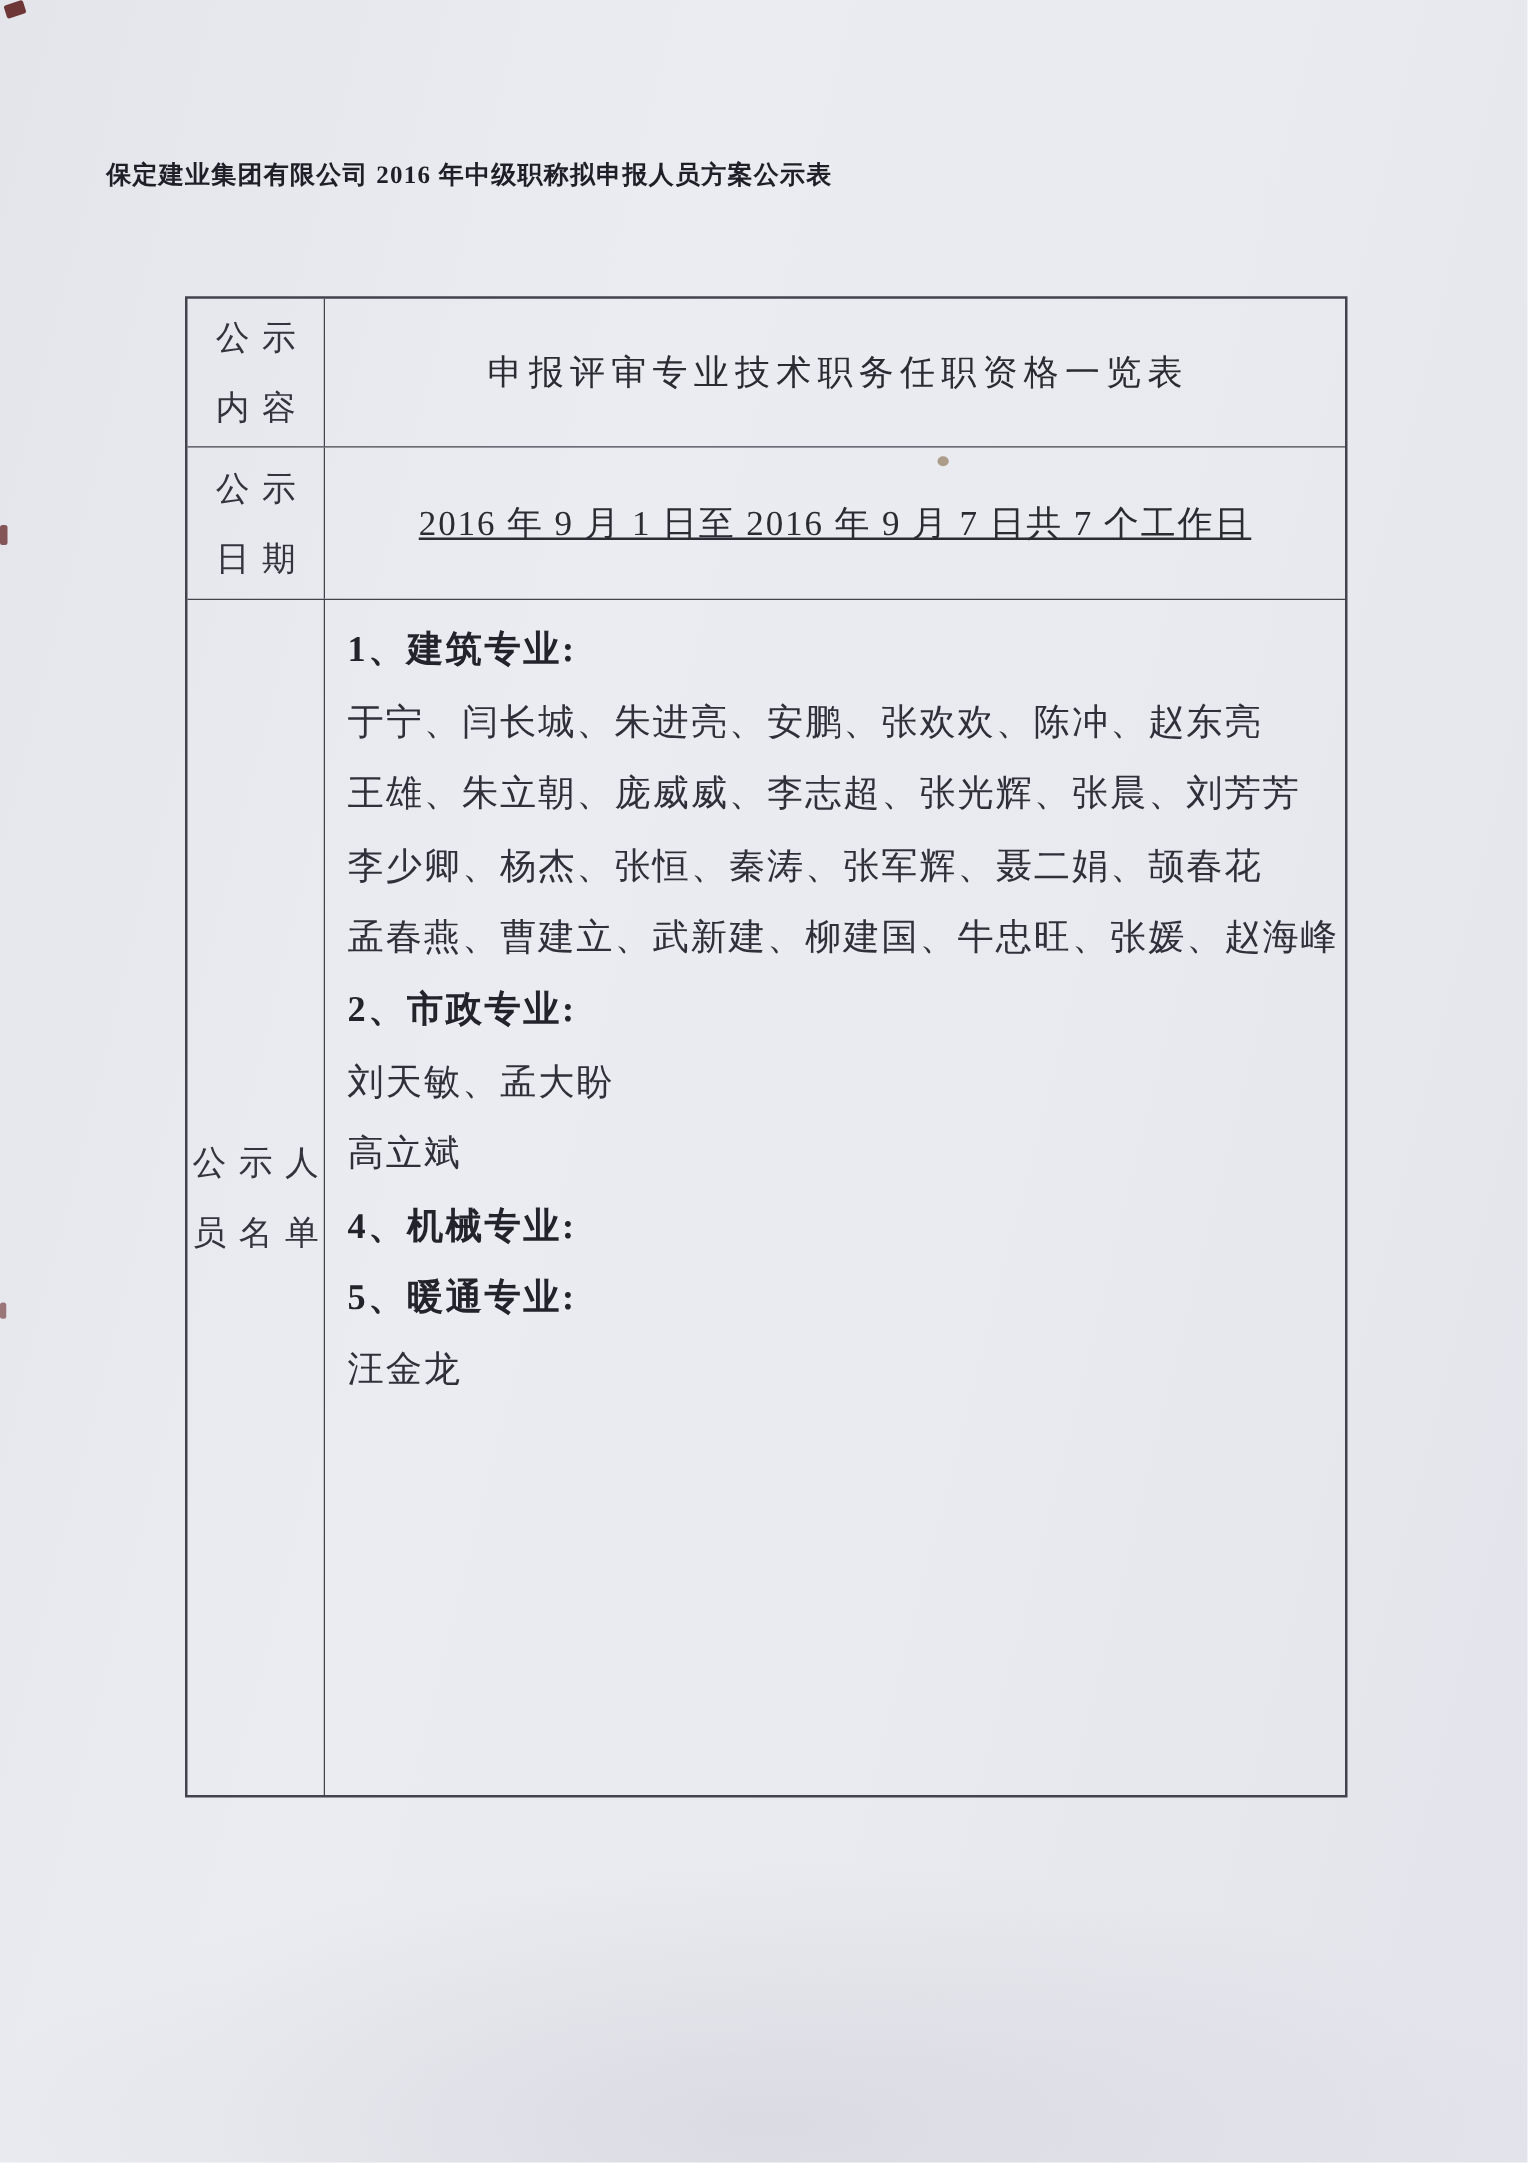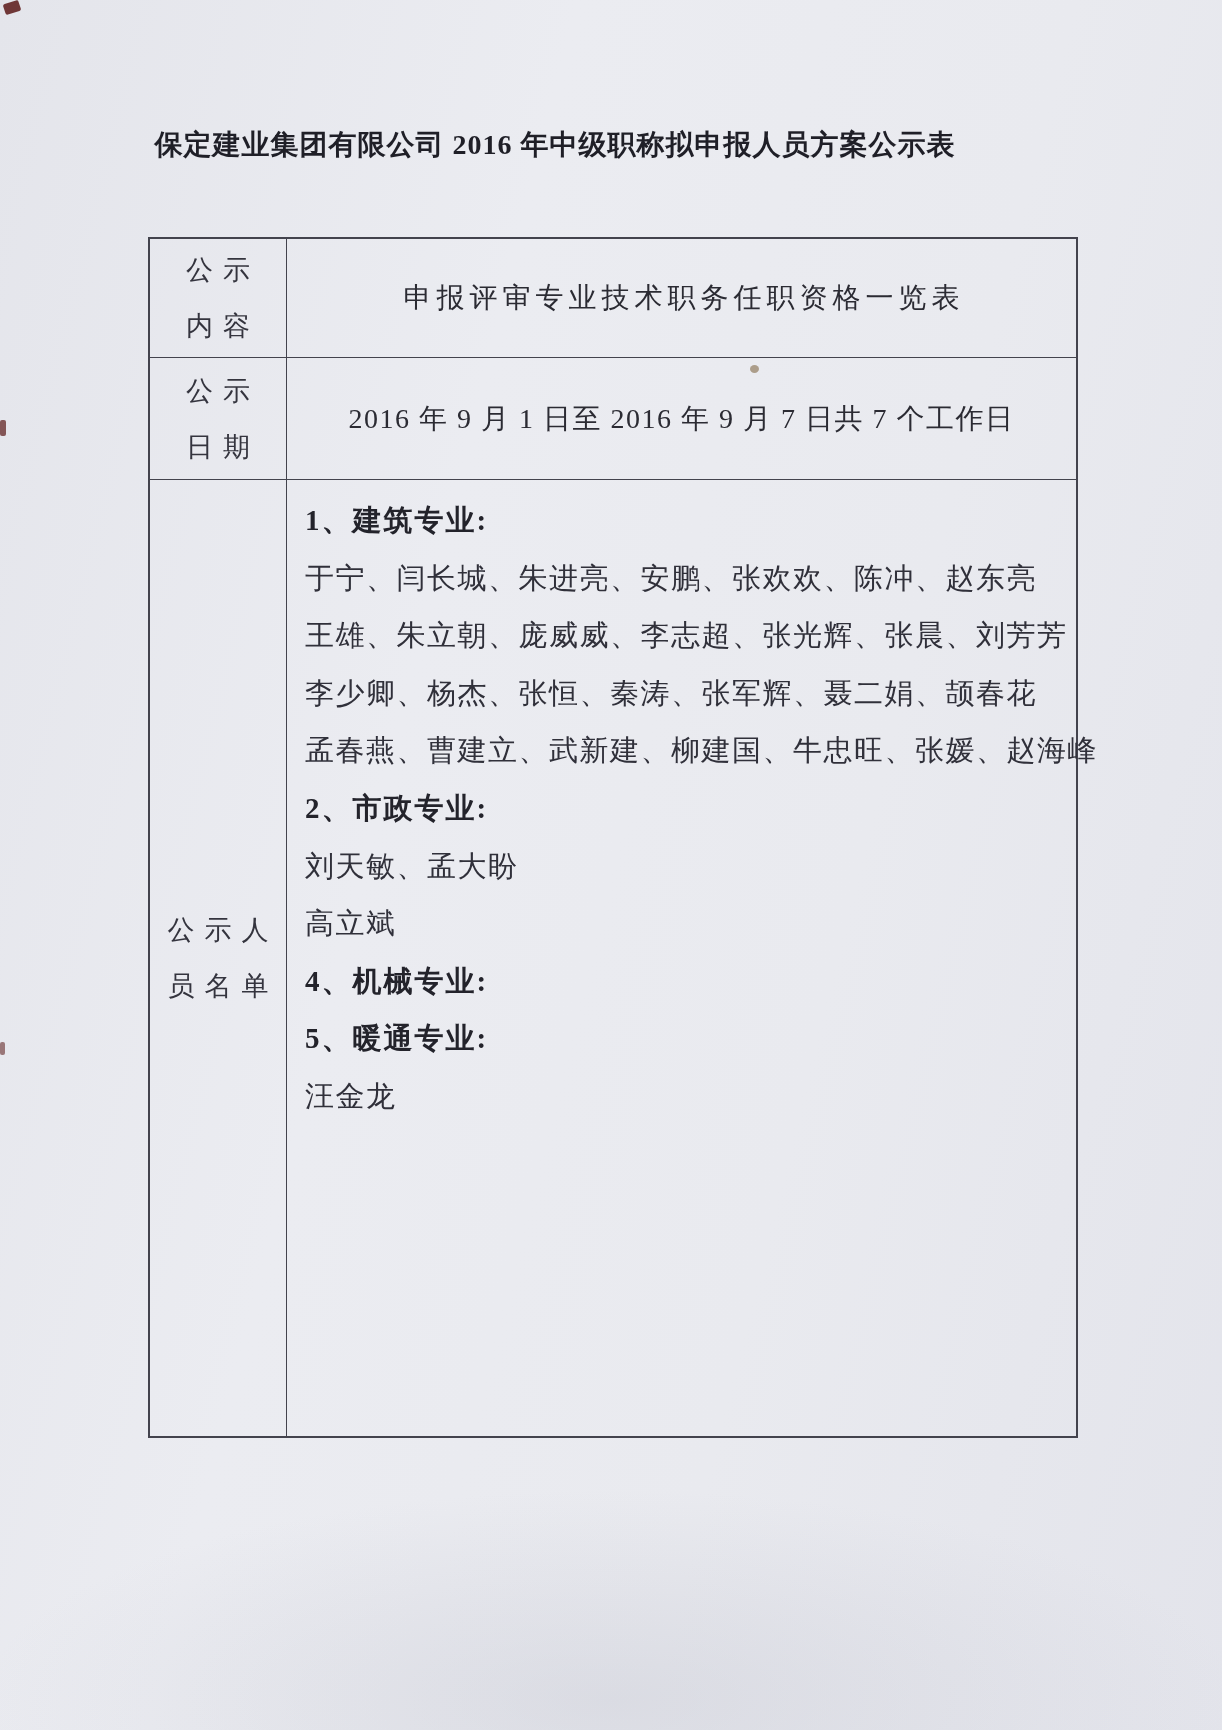--- a/index.html
+++ b/index.html
@@ -11,42 +11,42 @@
       radial-gradient(ellipse 900px 300px at 50% 1700px, rgba(190,192,204,0.35), rgba(0,0,0,0) 70%),
       linear-gradient(104deg, #e4e5eb 0%, #ebecf1 35%, #e9eaef 65%, #e3e4eb 100%);
     font-family: "Liberation Serif", "DejaVu Serif", serif;
     color: #2b2b33;
   }
   .title {
     position: absolute;
     left: 85px; top: 126px;
     width: 940px;
     margin: 0;
-    text-align: center;
-    font-size: 28px;
+    text-align: left;
+    font-size: 20px;
     font-weight: bold;
     letter-spacing: 1px;
     color: #1f1f27;
   }
   .doc-table {
     position: absolute;
     left: 148px; top: 237px;
     width: 930px; height: 1201px;
     border: 2px solid #43434d;
     box-sizing: border-box;
     display: flex;
     flex-direction: column;
   }
   .row { display: flex; box-sizing: border-box; }
   .row + .row { border-top: 1.5px solid #43434d; }
   .row1 { height: 118px; }
   .row2 { height: 122px; }
   .row3 { flex: 1; }
   .label-cell {
-    width: 137px;
+    width: 110px;
     box-sizing: border-box;
     border-right: 1.5px solid #43434d;
     display: flex;
     flex-direction: column;
     align-items: center;
     justify-content: center;
     gap: 20px;
     font-size: 27px;
     color: #34343e;
     flex-shrink: 0;
@@ -55,21 +55,21 @@
   .content-cell {
     flex: 1;
     box-sizing: border-box;
     display: flex;
     align-items: center;
     justify-content: center;
     font-size: 28px;
     color: #2b2b33;
   }
   .content-cell.center span { letter-spacing: 5px; margin-right: -5px; }
-  .content-cell.date span { letter-spacing: 1.5px; }
+  .content-cell.date span { letter-spacing: 1.5px; text-decoration: underline; }
   .content-cell.names {
     display: block;
     padding: 12px 14px 0 18px;
     font-size: 29px;
   }
   .names .line {
     height: 57.6px;
     line-height: 57.6px;
     white-space: nowrap;
   }

